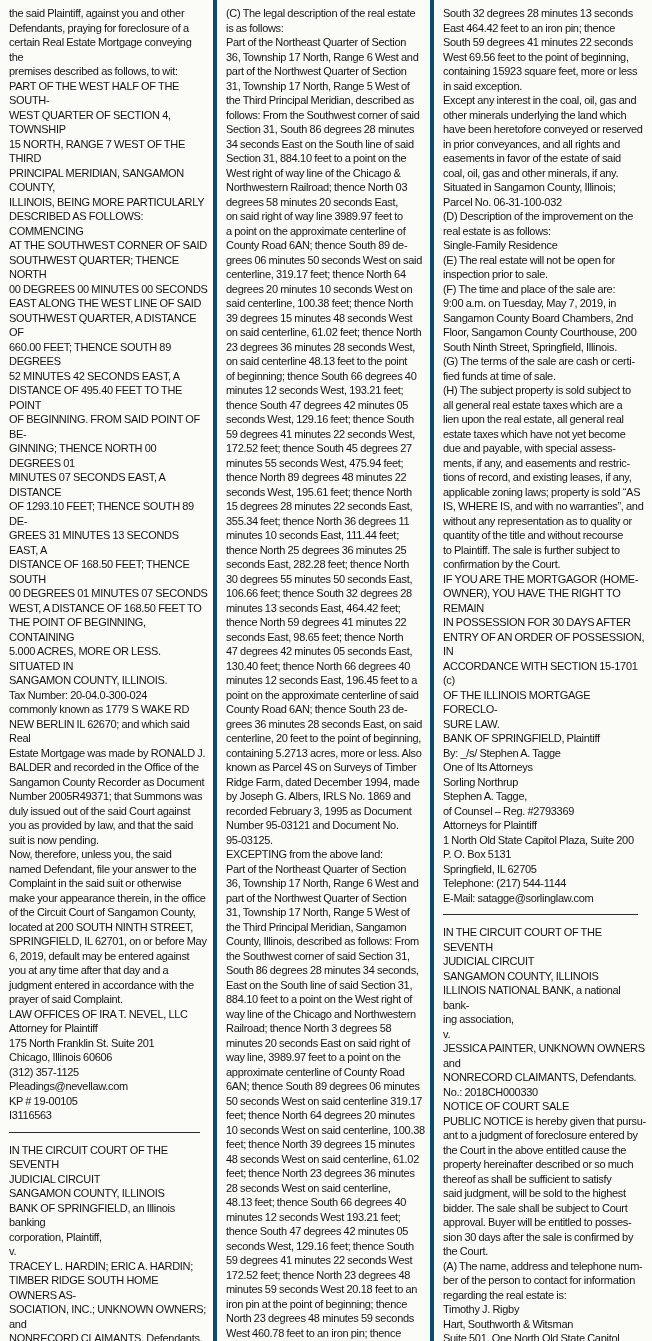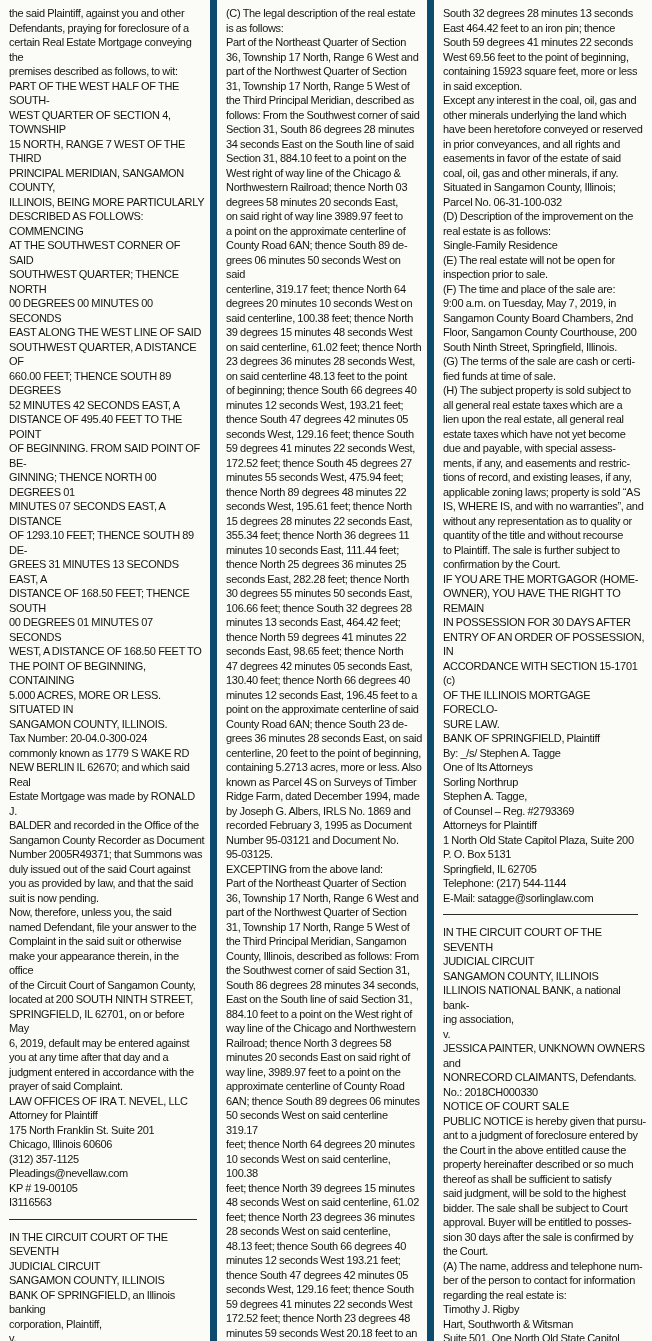--- a/index.html
+++ b/index.html
@@ -19,21 +19,21 @@
     height: 1341px;
     box-sizing: border-box;
   }
   .column {
     box-sizing: border-box;
     width: 217px;
     padding: 6px 5px 0 9px;
     color: #141414;
   }
   .column.ruled {
-    border-right: 7px solid #0c4a6e;
+    border-right: 4px solid #0c4a6e;
   }
   .text-block {
     white-space: pre-line;
     font-size: 11px;
     line-height: 14.5px;
     letter-spacing: -0.3px;
     word-spacing: -0.3px;
     color: #141414;
   }
   .section-divider {

